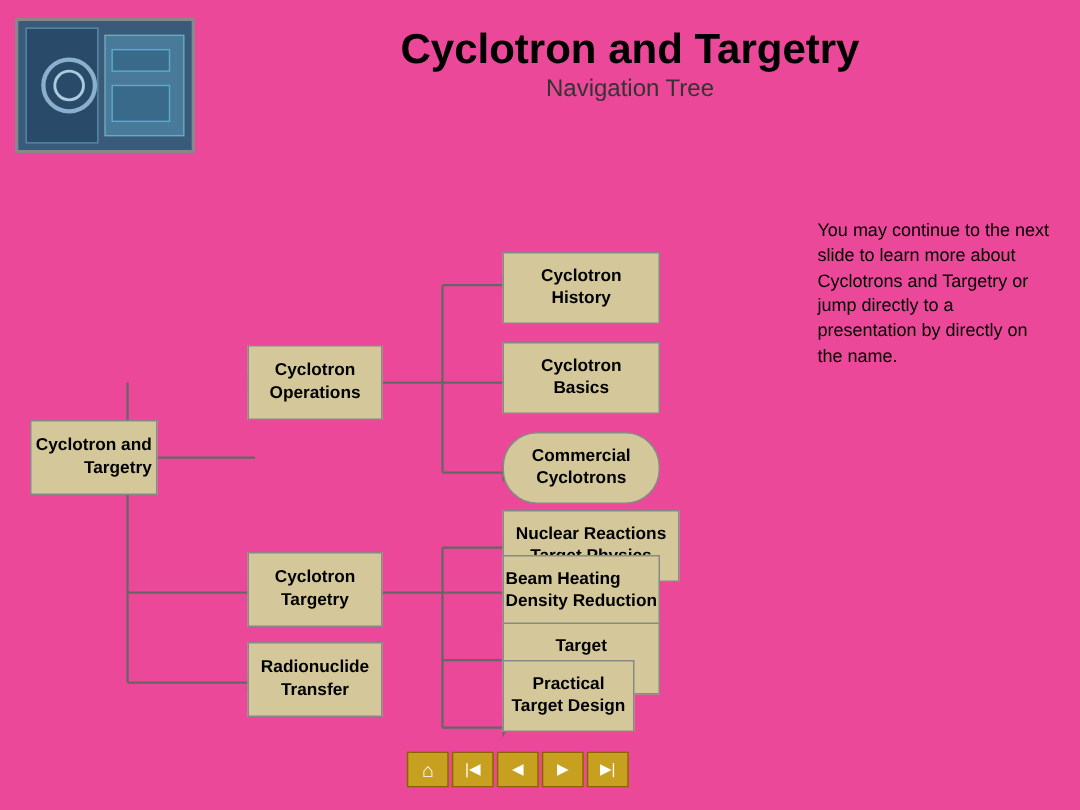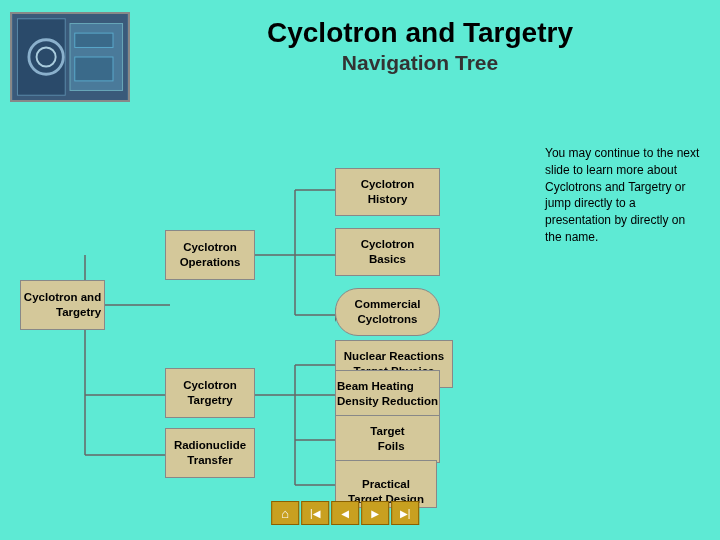--- a/index.html
+++ b/index.html
@@ -8,21 +8,21 @@
       height: 540px;
       background: #fff;
       font-family: Arial, sans-serif;
       overflow: hidden;
       position: relative;
     }
 
     .page {
       width: 720px;
       height: 540px;
-      background: #5eead4;
+      background: #ec4899;
       position: relative;
     }
 
     
     .header {
       display: flex;
       align-items: flex-start;
       padding: 12px 20px 0 10px;
     }
 
@@ -48,24 +48,23 @@
     }
 
     .main-title {
       font-size: 28px;
       font-weight: bold;
       color: #000;
       margin-top: 5px;
     }
 
     .sub-title {
-      font-size: 21px;
+      font-size: 16px;
       color: #333;
       margin-top: 2px;
-      font-weight: bold;
     }
 
     
     .content {
       display: flex;
       padding: 8px 10px 0 10px;
       position: relative;
       height: 400px;
     }
 
@@ -251,21 +250,21 @@
       <div class="node" style="left:325px; top:260px; width:105px; height:48px;">
         <span style="white-space:pre-line; text-align:left;">Beam Heating
 Density Reduction</span>
       </div>
 
       <div class="node" style="left:325px; top:305px; width:105px; height:48px;">
         <span style="white-space:pre-line; text-align:right;">Target
 Foils</span>
       </div>
 
-      <div class="node" style="left:325px; top:350px; width:102px; height:48px;align-items:flex-end;">
+      <div class="node" style="left:325px; top:330px; width:88px; height:48px;">
         <span style="white-space:pre-line; text-align:center;">Practical
 Target Design</span>
       </div>
 
     </div>
 
     <div class="description">You may continue to the next slide to learn more about Cyclotrons and Targetry or jump directly to a presentation by directly on the name.</div>
   </div>
 
   <div class="nav-buttons">

